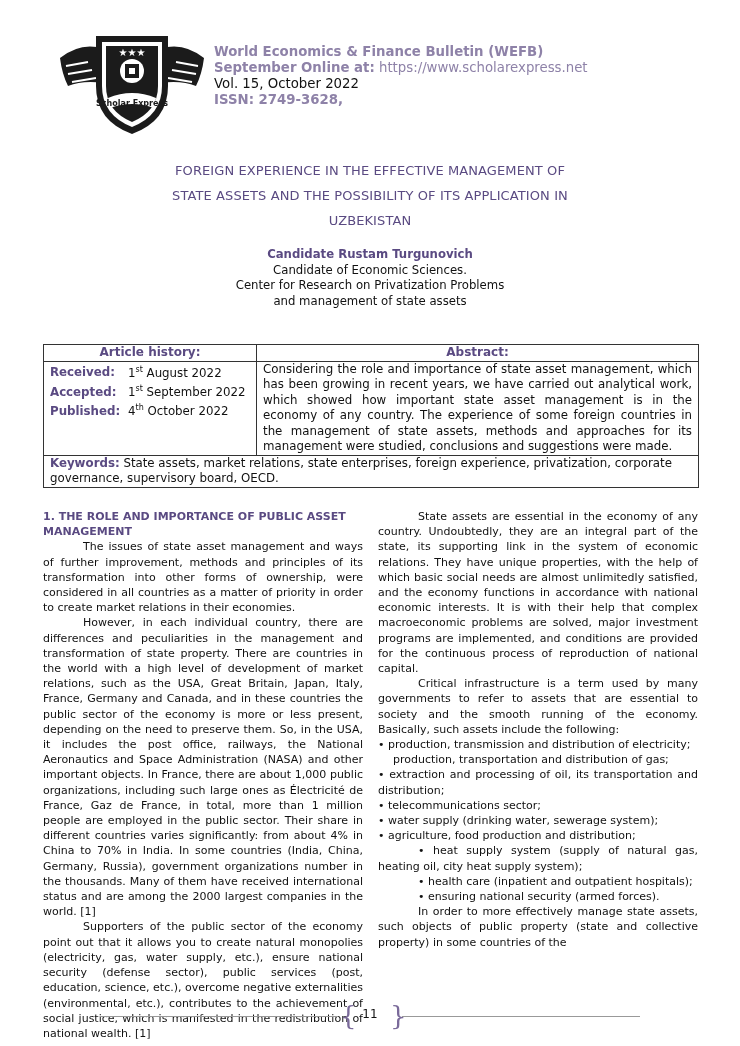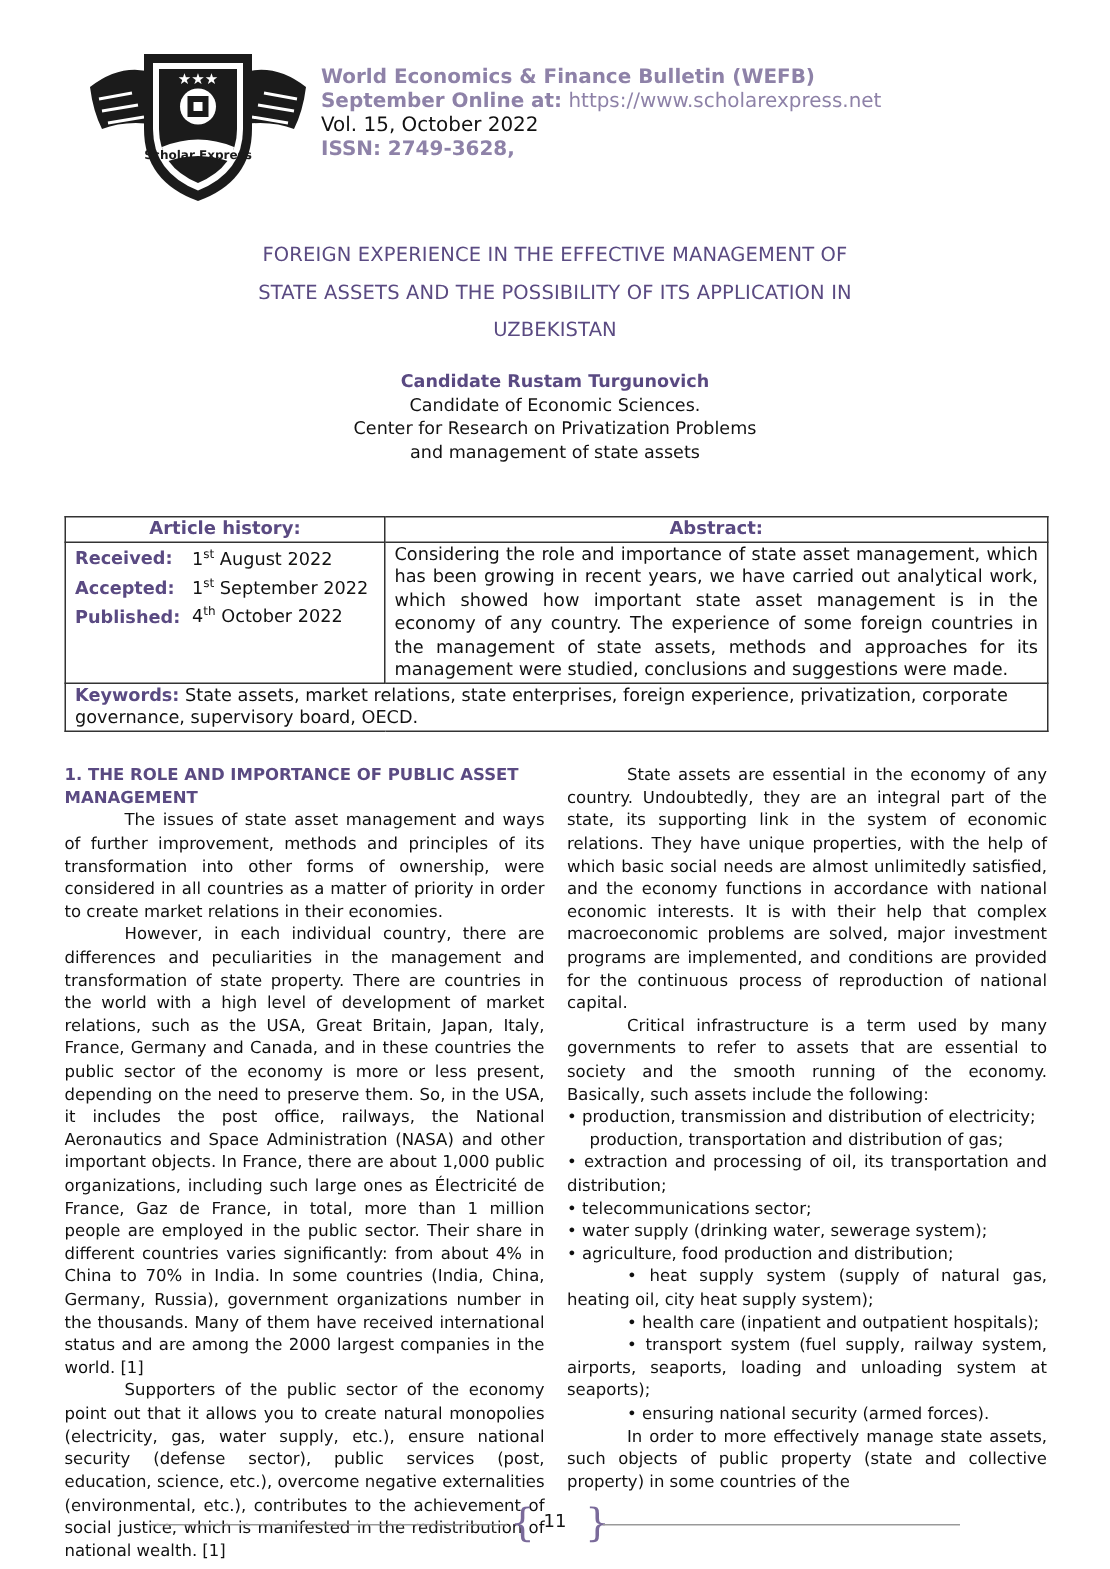--- a/index.html
+++ b/index.html
@@ -118,21 +118,20 @@
   <p class="ind">State assets are essential in the economy of any country. Undoubtedly, they are an integral part of the state, its supporting link in the system of economic relations. They have unique properties, with the help of which basic social needs are almost unlimitedly satisfied, and the economy functions in accordance with national economic interests. It is with their help that complex macroeconomic problems are solved, major investment programs are implemented, and conditions are provided for the continuous process of reproduction of national capital.</p>
   <p class="ind">Critical infrastructure is a term used by many governments to refer to assets that are essential to society and the smooth running of the economy. Basically, such assets include the following:</p>
   <p class="bul">• production, transmission and distribution of electricity;</p>
   <p class="bul-c">production, transportation and distribution of gas;</p>
   <p class="bul">• extraction and processing of oil, its transportation and distribution;</p>
   <p class="bul">• telecommunications sector;</p>
   <p class="bul">• water supply (drinking water, sewerage system);</p>
   <p class="bul">• agriculture, food production and distribution;</p>
   <p class="bul2">• heat supply system (supply of natural gas, heating oil, city heat supply system);</p>
   <p class="bul2">• health care (inpatient and outpatient hospitals);</p>
-  <p class="bul2">• transport system (fuel supply, railway system, airports, seaports, loading and unloading system at seaports);</p>
   <p class="bul2">• ensuring national security (armed forces).</p>
   <p class="ind">In order to more effectively manage state assets, such objects of public property (state and collective property) in some countries of the</p>
 </div>
 
 <div class="footer">
   <div class="line" style="left:0; width:238px;"></div>
   <span class="brace" style="left:240px;">{</span>
   <span class="pg">11</span>
   <span class="brace" style="left:290px;">}</span>
   <div class="line" style="left:302px; width:238px;"></div>

